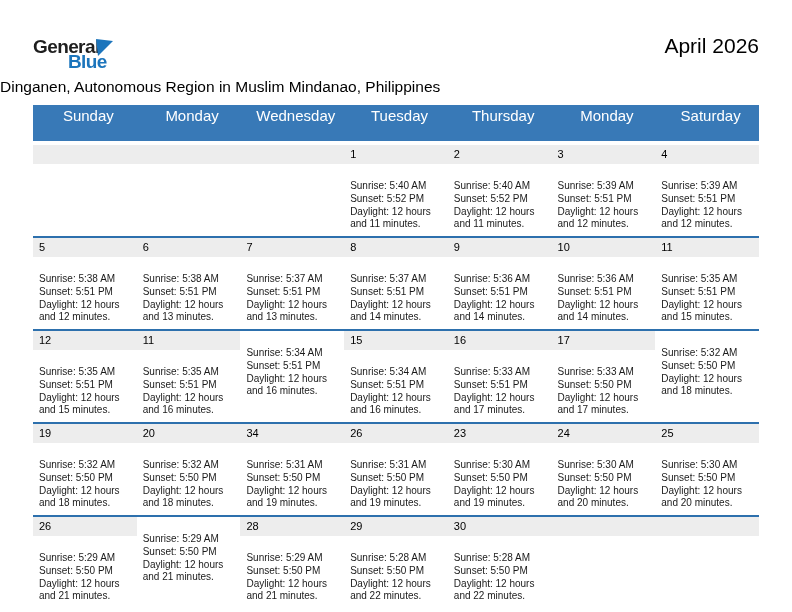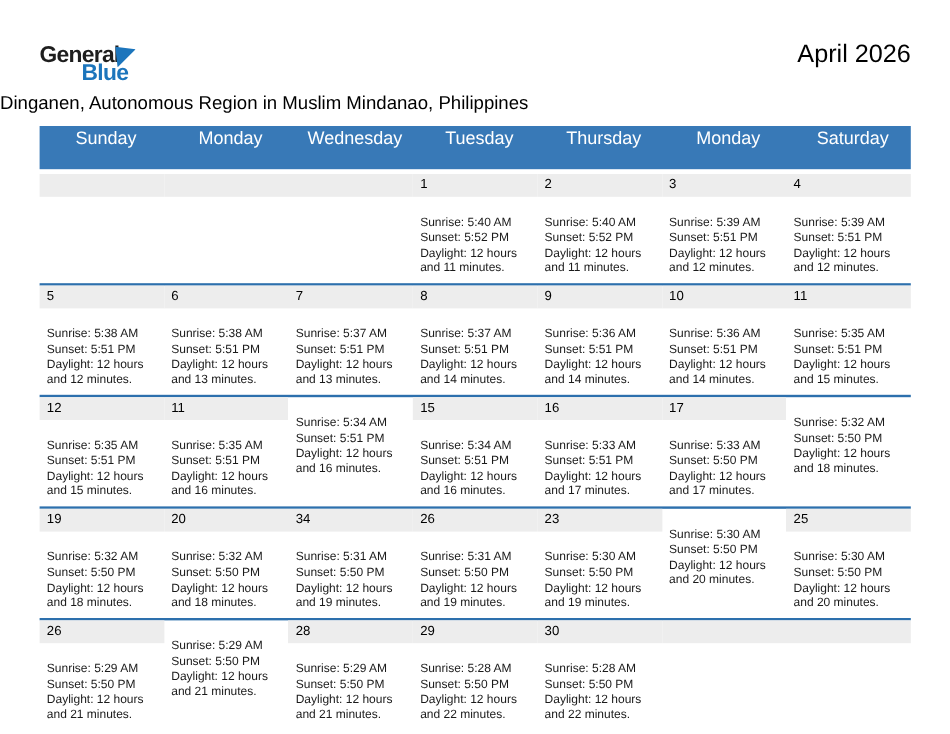--- a/index.html
+++ b/index.html
@@ -291,20 +291,21 @@
             <div class="cell">
               <div class="date-row">23</div>
               <div class="cell-body">
                 <div>Sunrise: 5:30 AM</div>
                 <div>Sunset: 5:50 PM</div>
                 <div>Daylight: 12 hours</div>
                 <div>and 19 minutes.</div>
               </div>
             </div>
             <div class="cell">
+              <div class="date-row">24</div>
               <div class="cell-body">
                 <div>Sunrise: 5:30 AM</div>
                 <div>Sunset: 5:50 PM</div>
                 <div>Daylight: 12 hours</div>
                 <div>and 20 minutes.</div>
               </div>
             </div>
             <div class="cell">
               <div class="date-row">25</div>
               <div class="cell-body">

